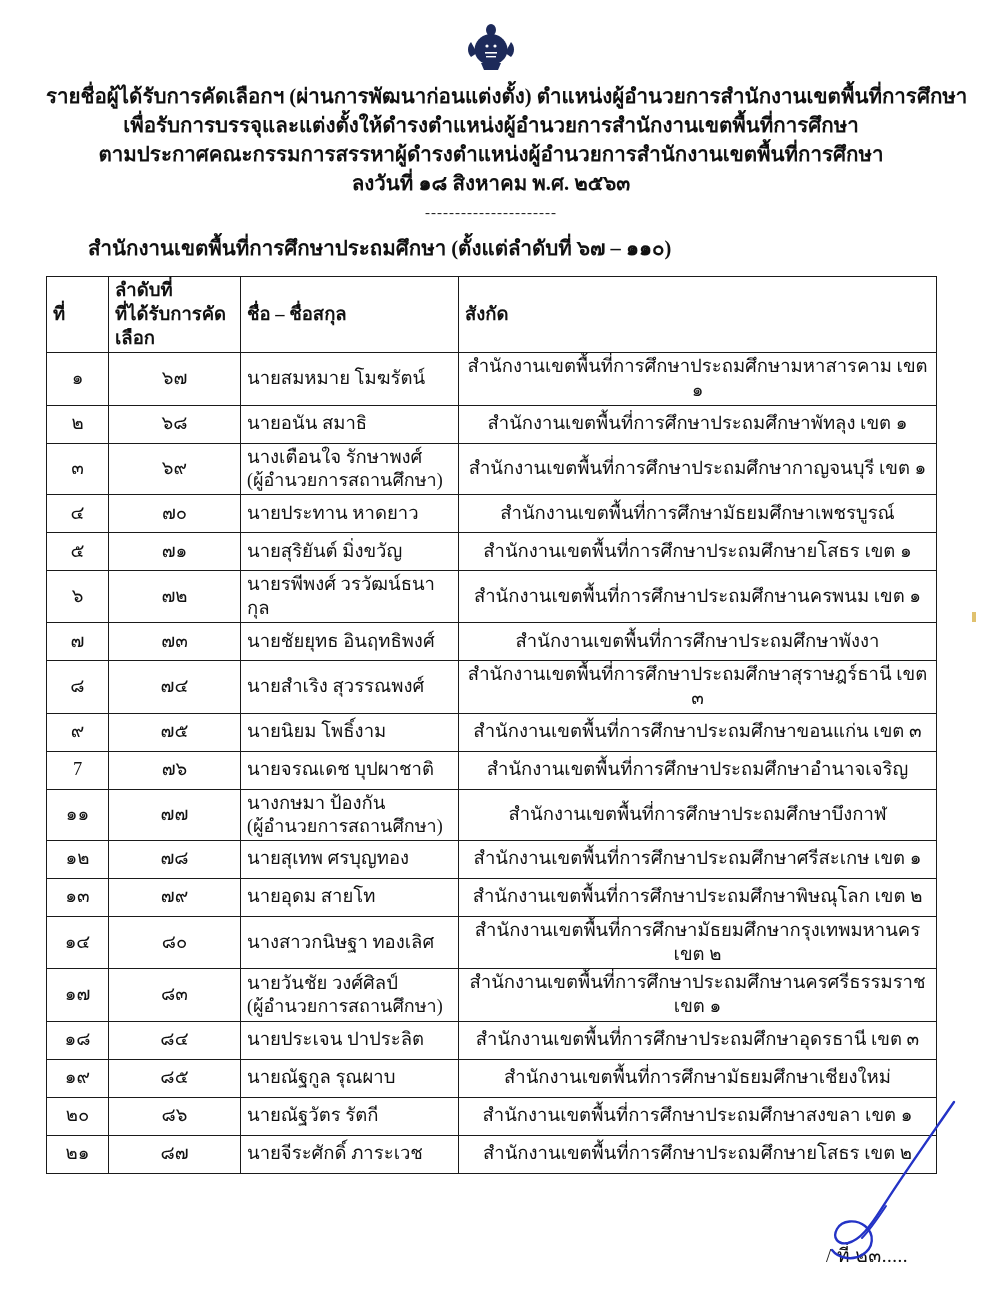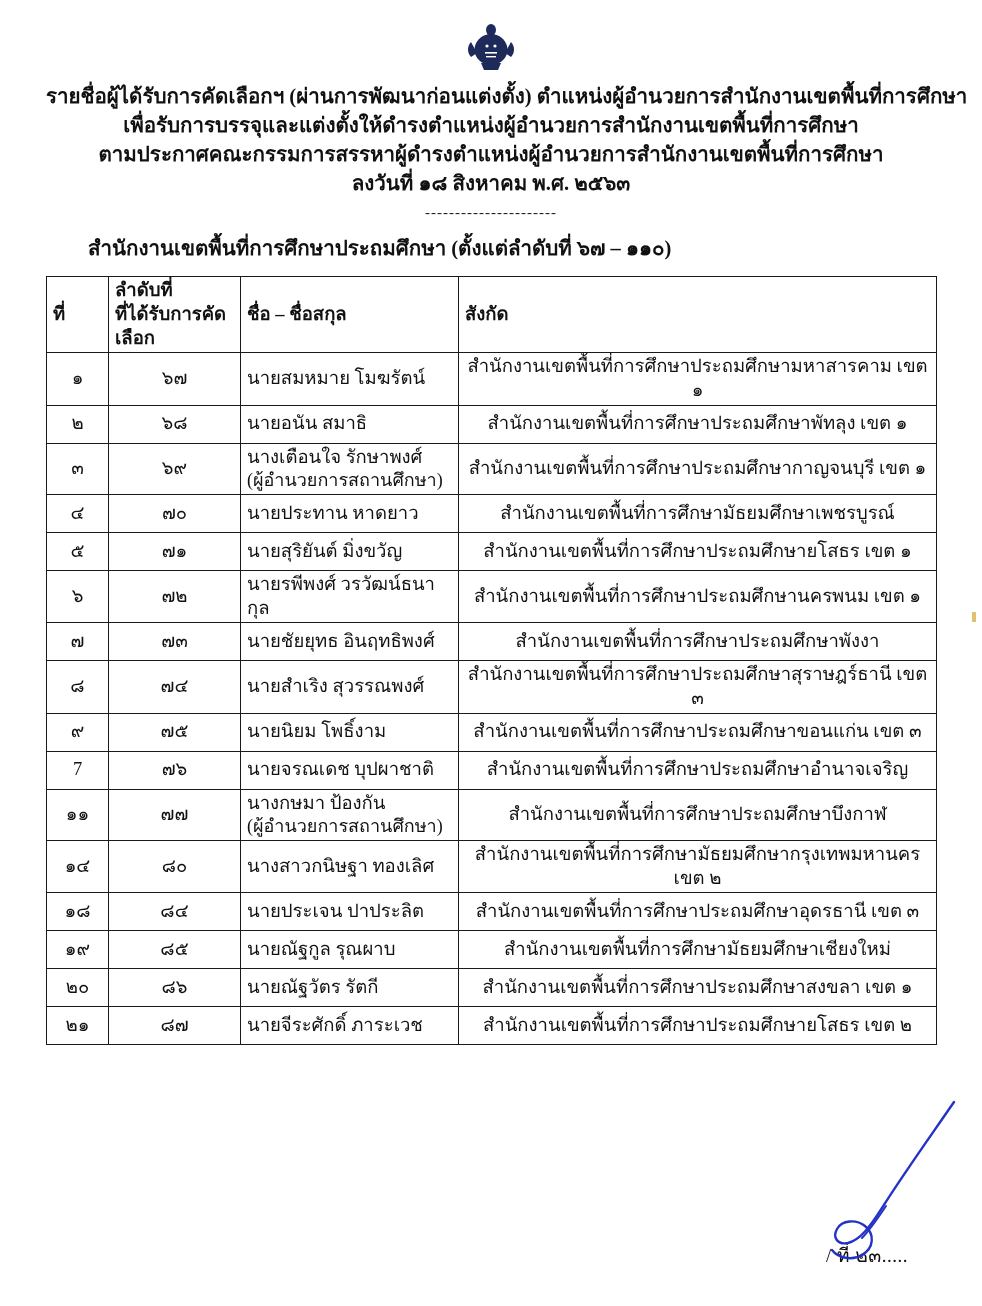--- a/index.html
+++ b/index.html
@@ -237,24 +237,42 @@
           <td class="name"><span>นายจรณเดช บุปผาชาติ</span></td>
           <td class="affil">สำนักงานเขตพื้นที่การศึกษาประถมศึกษาอำนาจเจริญ</td>
         </tr>
         <tr>
           <td class="no row-h tall">๑๑</td>
           <td class="rank">๗๗</td>
           <td class="name"><span>นางกษมา ป้องกัน</span><span class="sub">(ผู้อำนวยการสถานศึกษา)</span></td>
           <td class="affil">สำนักงานเขตพื้นที่การศึกษาประถมศึกษาบึงกาฬ</td>
         </tr>
         <tr>
+          <td class="no row-h">๑๒</td>
+          <td class="rank">๗๘</td>
+          <td class="name"><span>นายสุเทพ ศรบุญทอง</span></td>
+          <td class="affil">สำนักงานเขตพื้นที่การศึกษาประถมศึกษาศรีสะเกษ เขต ๑</td>
+        </tr>
+        <tr>
+          <td class="no row-h">๑๓</td>
+          <td class="rank">๗๙</td>
+          <td class="name"><span>นายอุดม สายโท</span></td>
+          <td class="affil">สำนักงานเขตพื้นที่การศึกษาประถมศึกษาพิษณุโลก เขต ๒</td>
+        </tr>
+        <tr>
           <td class="no row-h">๑๔</td>
           <td class="rank">๘๐</td>
           <td class="name"><span>นางสาวกนิษฐา ทองเลิศ</span></td>
           <td class="affil">สำนักงานเขตพื้นที่การศึกษามัธยมศึกษากรุงเทพมหานคร เขต ๒</td>
+        </tr>
+        <tr>
+          <td class="no row-h tall">๑๗</td>
+          <td class="rank">๘๓</td>
+          <td class="name"><span>นายวันชัย วงศ์ศิลป์</span><span class="sub">(ผู้อำนวยการสถานศึกษา)</span></td>
+          <td class="affil">สำนักงานเขตพื้นที่การศึกษาประถมศึกษานครศรีธรรมราช เขต ๑</td>
         </tr>
         <tr>
           <td class="no row-h">๑๘</td>
           <td class="rank">๘๔</td>
           <td class="name"><span>นายประเจน ปาประลิต</span></td>
           <td class="affil">สำนักงานเขตพื้นที่การศึกษาประถมศึกษาอุดรธานี เขต ๓</td>
         </tr>
         <tr>
           <td class="no row-h">๑๙</td>
           <td class="rank">๘๕</td>

